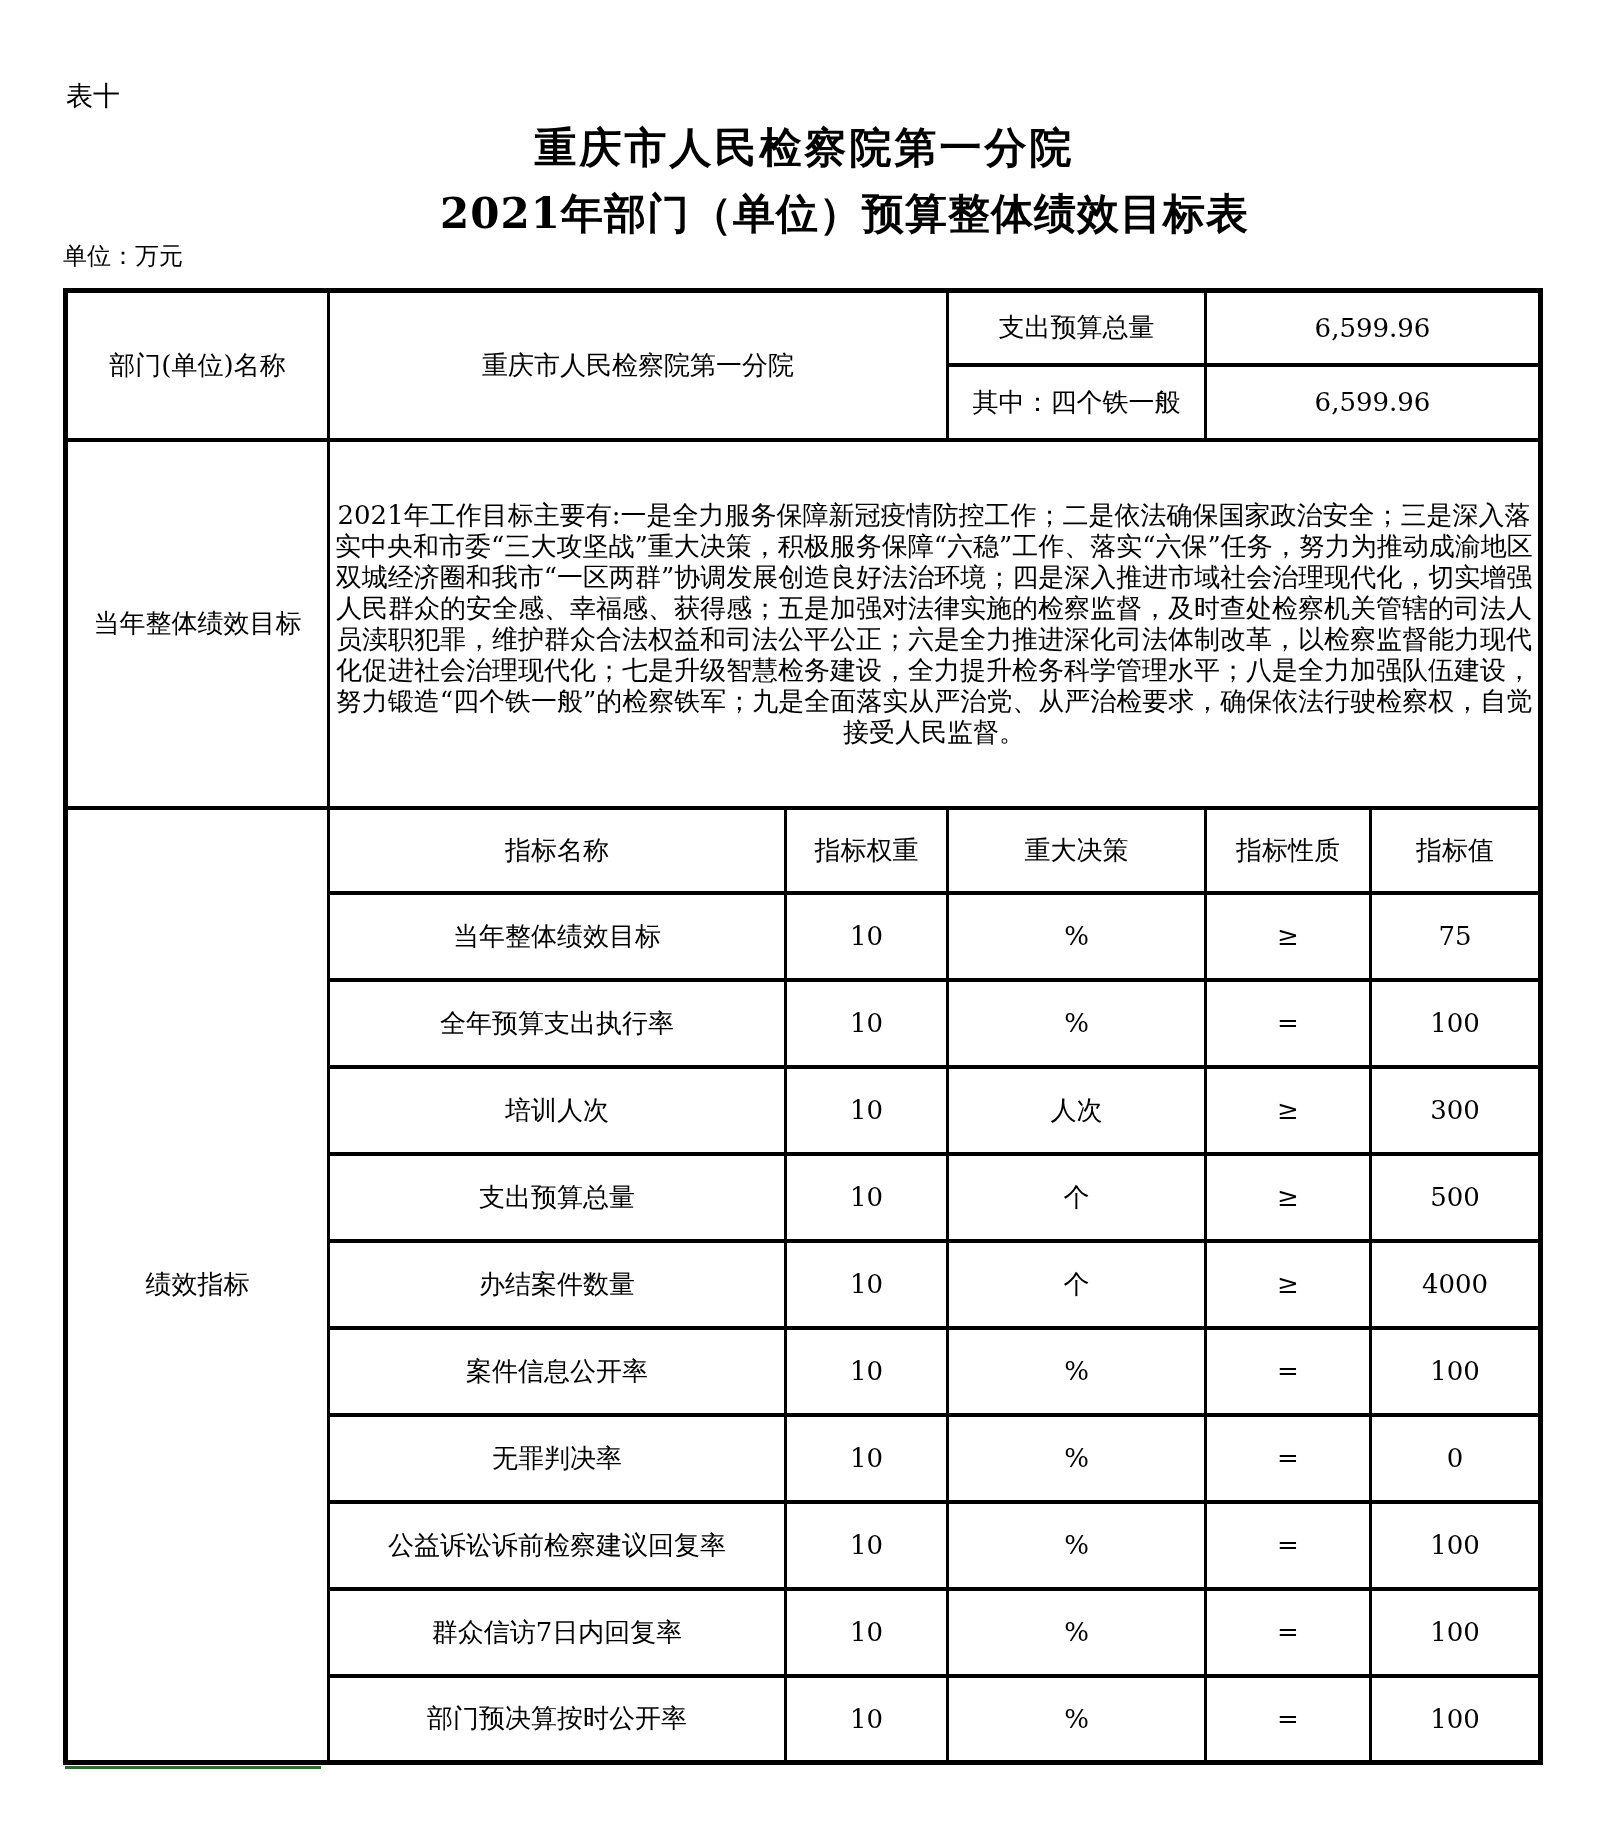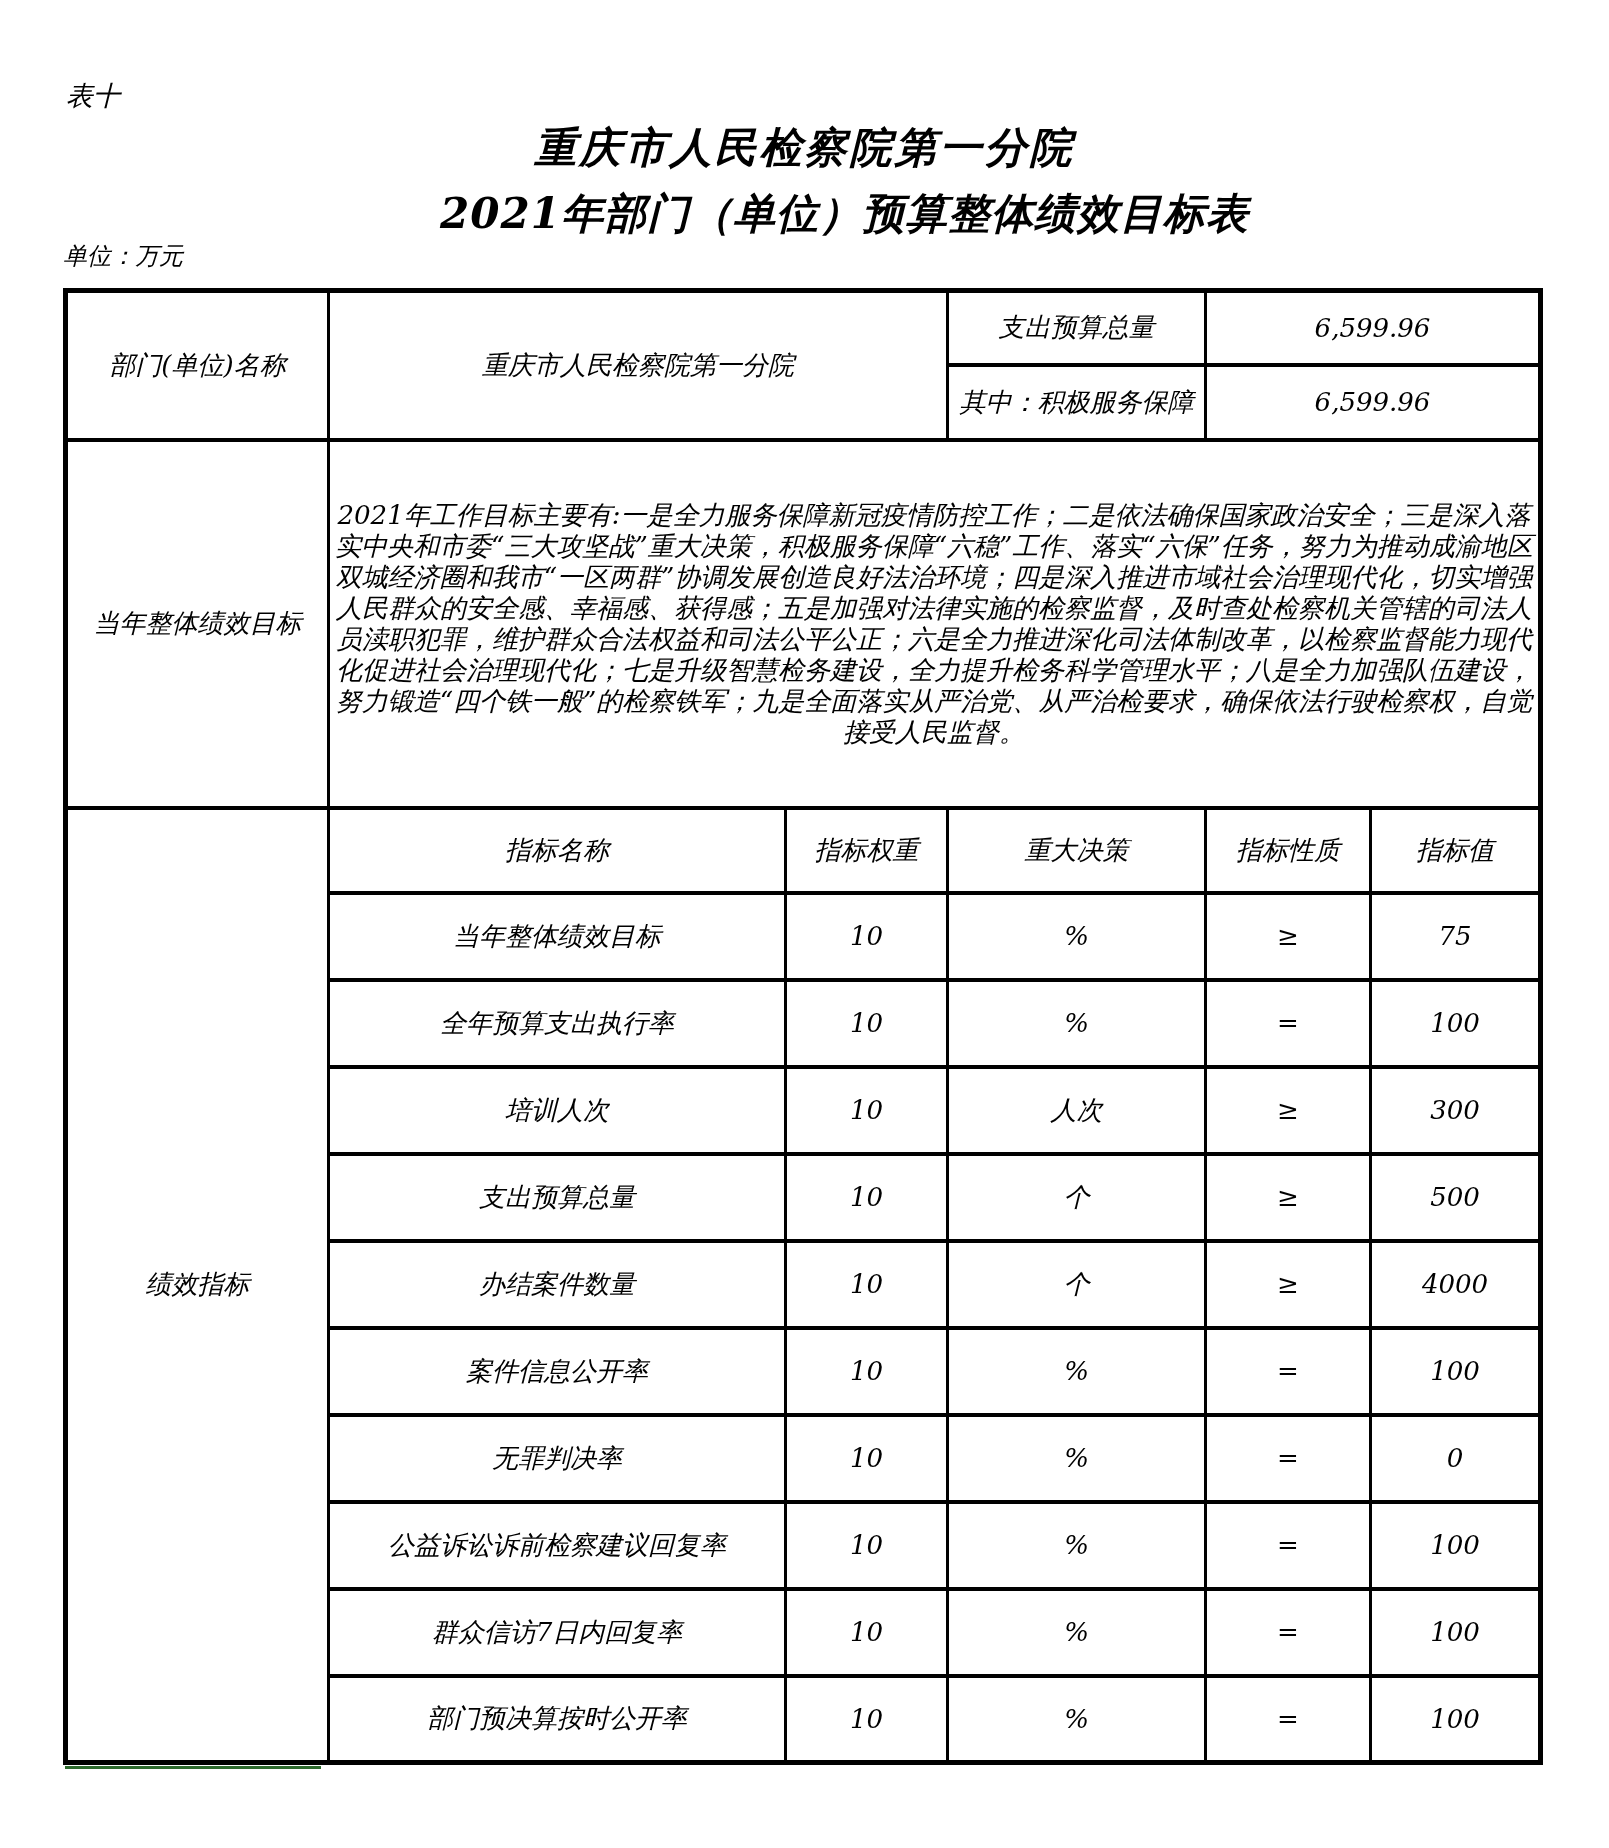--- a/index.html
+++ b/index.html
@@ -1,18 +1,18 @@
 <!DOCTYPE html>
 <html><head>
 <meta charset="utf-8">
 <style>
   html,body{margin:0;padding:0;background:#ffffff;}
   .sheet{
     position:relative;width:1609px;height:1848px;background:#ffffff;
-    font-family:"DejaVu Serif","Liberation Serif",serif;color:#000;overflow:hidden;font-style:italic;
+    font-family:"DejaVu Serif","Liberation Serif",serif;color:#000;overflow:hidden;
   }
   .tbl-label{position:absolute;left:66px;top:78px;font-size:27px;}
   .title1{position:absolute;left:0;top:120px;width:100%;text-align:center;font-size:42px;font-weight:700;letter-spacing:3px;}
   .title2{position:absolute;left:0;top:186px;width:100%;text-align:center;font-size:42px;font-weight:700;letter-spacing:1px;margin-left:40px;}
   .unit-note{position:absolute;left:63px;top:240px;width:1475px;font-size:24px;}
   table.main{
     position:absolute;left:63px;top:288px;width:1475px;
     border-collapse:collapse;table-layout:fixed;border:5px solid #000;
   }
   table.main td{
@@ -52,21 +52,21 @@
     </colgroup>
 
     <tbody>
         <tr class="r-info1">
       <td rowspan="2">部门(单位)名称</td>
       <td rowspan="2" colspan="2">重庆市人民检察院第一分院</td>
       <td>支出预算总量</td>
       <td colspan="2">6,599.96</td>
     </tr>
     <tr class="r-info2">
-      <td class="left-pad">其中：积极服务保障</td>
+      <td class="left-pad">其中：四个铁一般</td>
       <td colspan="2">6,599.96</td>
     </tr>
 
     <tr class="r-goal">
       <td>当年整体绩效目标</td>
       <td colspan="5" class="goal-cell">2021年工作目标主要有:一是全力服务保障新冠疫情防控工作；二是依法确保国家政治安全；三是深入落实中央和市委“三大攻坚战”重大决策，积极服务保障“六稳”工作、落实“六保”任务，努力为推动成渝地区双城经济圈和我市“一区两群”协调发展创造良好法治环境；四是深入推进市域社会治理现代化，切实增强人民群众的安全感、幸福感、获得感；五是加强对法律实施的检察监督，及时查处检察机关管辖的司法人员渎职犯罪，维护群众合法权益和司法公平公正；六是全力推进深化司法体制改革，以检察监督能力现代化促进社会治理现代化；七是升级智慧检务建设，全力提升检务科学管理水平；八是全力加强队伍建设，努力锻造“四个铁一般”的检察铁军；九是全面落实从严治党、从严治检要求，确保依法行驶检察权，自觉接受人民监督。</td>
     </tr>
 
     <tr class="r-head">
       <td rowspan="11">绩效指标</td>

